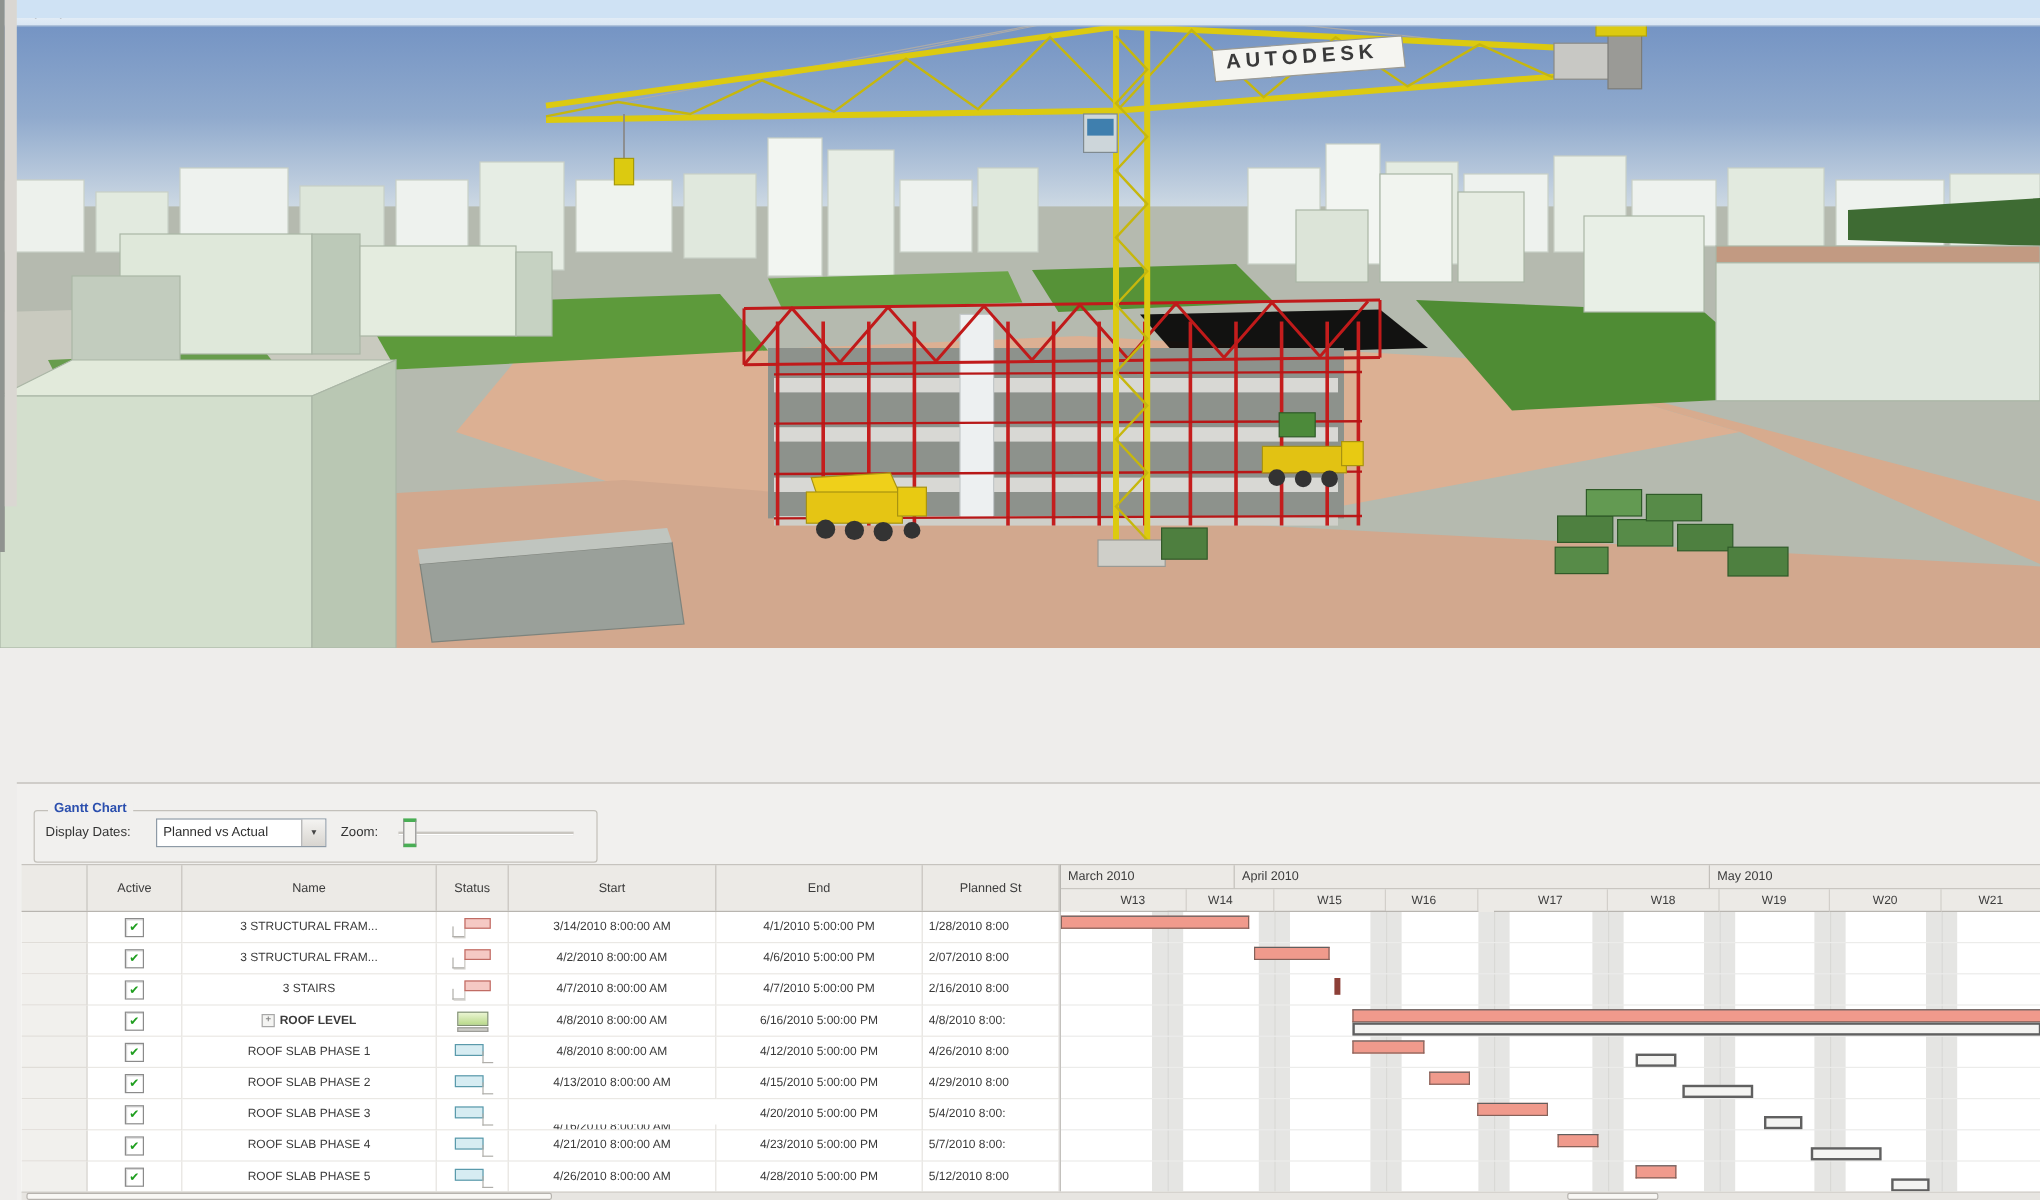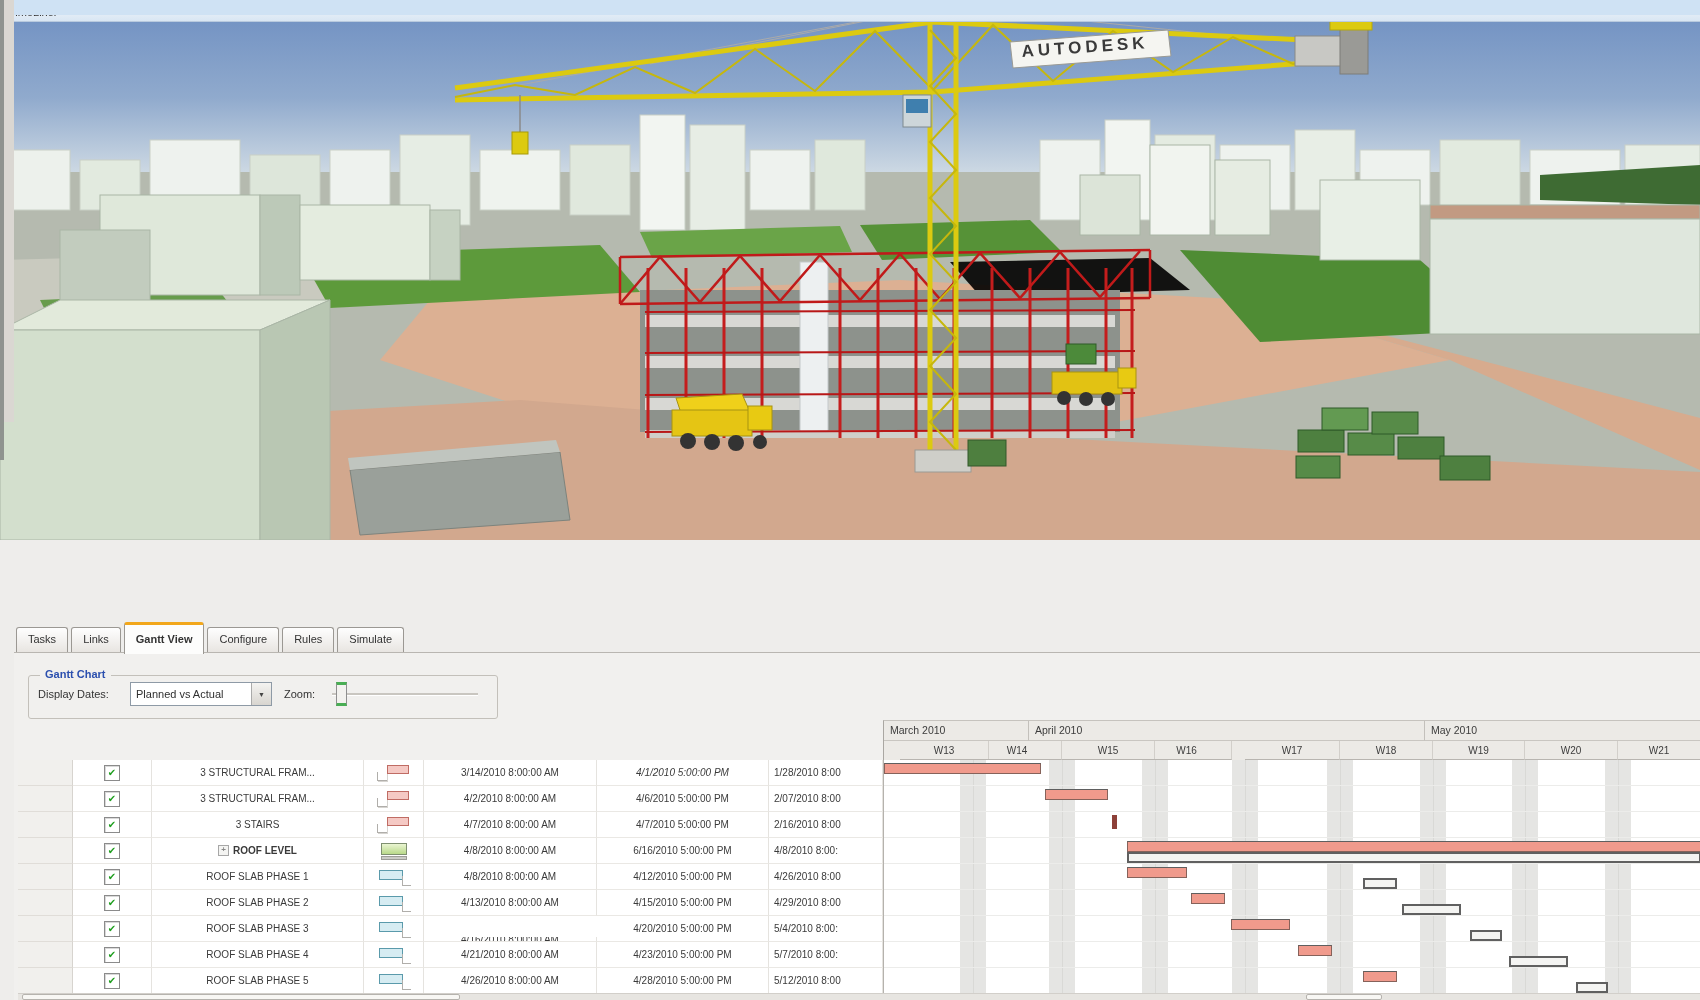--- a/index.html
+++ b/index.html
@@ -269,60 +269,61 @@
     </g>
   </svg>
 
   <div class="abs titlebar">
     <span>TimeLiner</span>
   </div>
   <div class="abs subbar"></div>
   <div class="abs panel-edge"></div>
   <div class="abs panel-edge2"></div>
 
-  <div class="abs tabstrip" id="tabstrip">
-      <div class="tab">Tasks</div>
-      <div class="tab">Links</div>
-      <div class="tab active">Gantt View</div>
-      <div class="tab">Configure</div>
-      <div class="tab">Rules</div>
-      <div class="tab">Simulate</div>
-    </div>
   <div class="abs tabpage"></div>
 
   <div class="abs groupbox"></div>
   <div class="abs groupbox-label">Gantt Chart</div>
   <div class="abs ctl-label" style="left: 38px; top: 688px;">Display Dates:</div>
   <div class="abs combobox">
     <span class="val">Planned vs Actual</span>
     <span class="combo-arrow">▼</span>
   </div>
   <div class="abs ctl-label" style="left: 284px; top: 688px;">Zoom:</div>
   <div class="abs slider-track"></div>
   <div class="abs slider-thumb"></div>
 
+  <div class="abs tbl-header" id="tblheader">
+      <div class="th" style="width: 55px;"></div>
+      <div class="th" style="width: 79px;">Active</div>
+      <div class="th" style="width: 212px;">Name</div>
+      <div class="th" style="width: 60px;">Status</div>
+      <div class="th" style="width: 173px;">Start</div>
+      <div class="th" style="width: 172px;">End</div>
+      <div class="th" style="width: 114px;">Planned St</div>
+    </div>
   <div class="abs tbl-body" id="tblbody">
       <div class="trow">
         <div class="td sel" style="width: 55px;"></div>
         <div class="td" style="width: 79px;">
           <span class="cb">
             <span>✔</span>
           </span>
         </div>
         <div class="td name" style="width: 212px;">
           <span>3 STRUCTURAL FRAM...</span>
         </div>
         <div class="td" style="width: 60px;">
           <span class="st red">
             <span class="bracket"></span>
             <span class="rect"></span>
           </span>
         </div>
         <div class="td" style="width: 173px;">3/14/2010 8:00:00 AM</div>
-        <div class="td" style="width: 172px; font-style: italic;">4/1/2010 5:00:00 PM</div>
+        <div class="td" style="width: 172px;">4/1/2010 5:00:00 PM</div>
         <div class="td planned" style="width: 114px;">1/28/2010 8:00</div>
       </div>
       <div class="trow">
         <div class="td sel" style="width: 55px;"></div>
         <div class="td" style="width: 79px;">
           <span class="cb">
             <span>✔</span>
           </span>
         </div>
         <div class="td name" style="width: 212px;">

